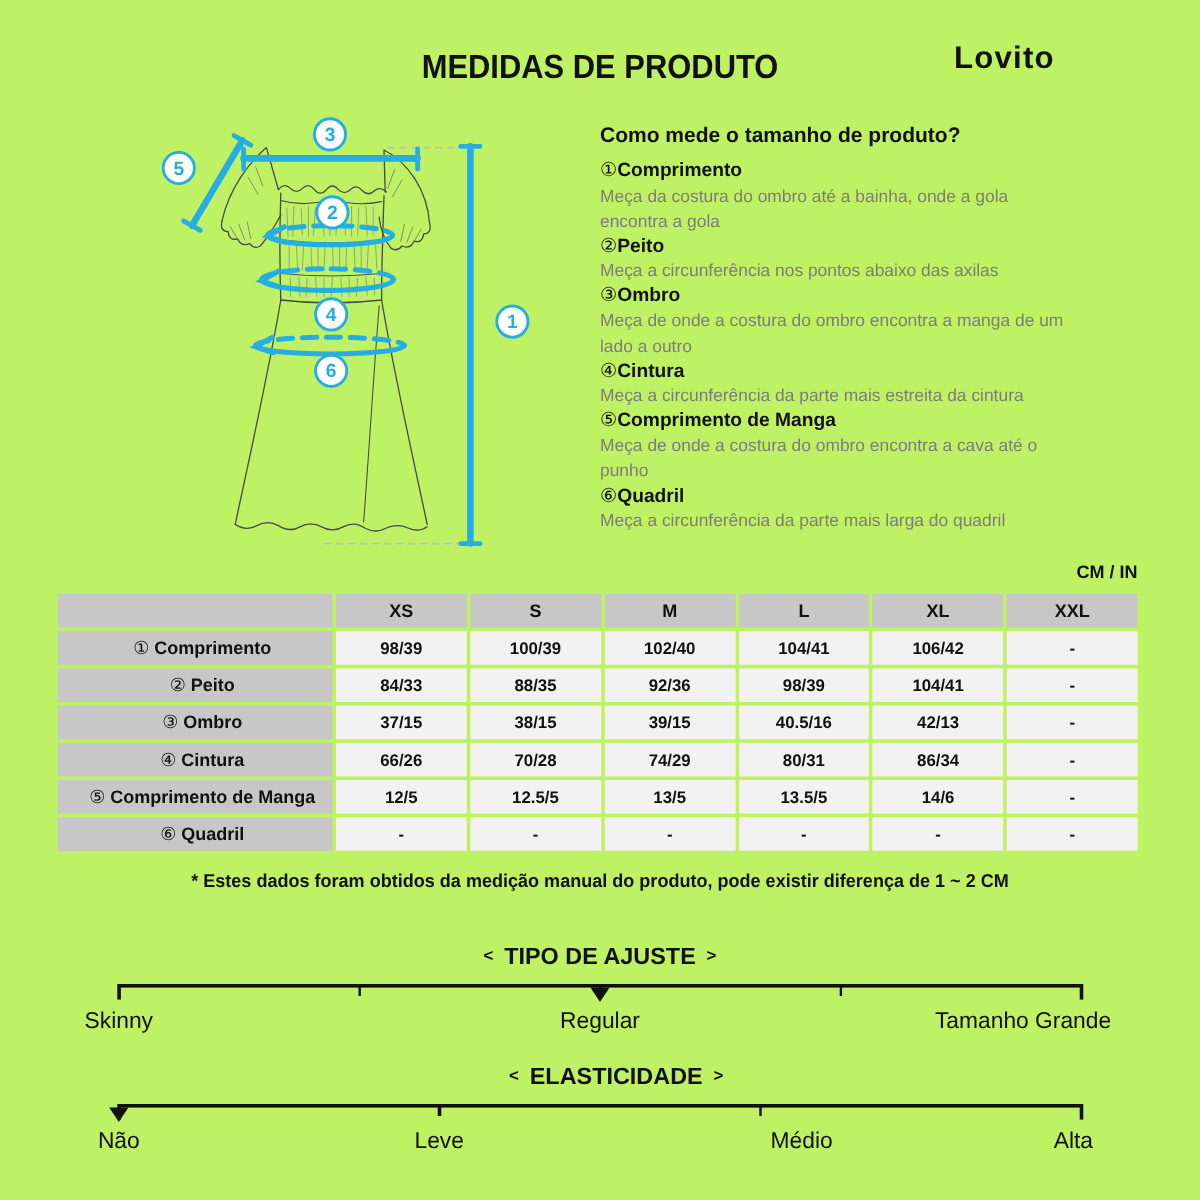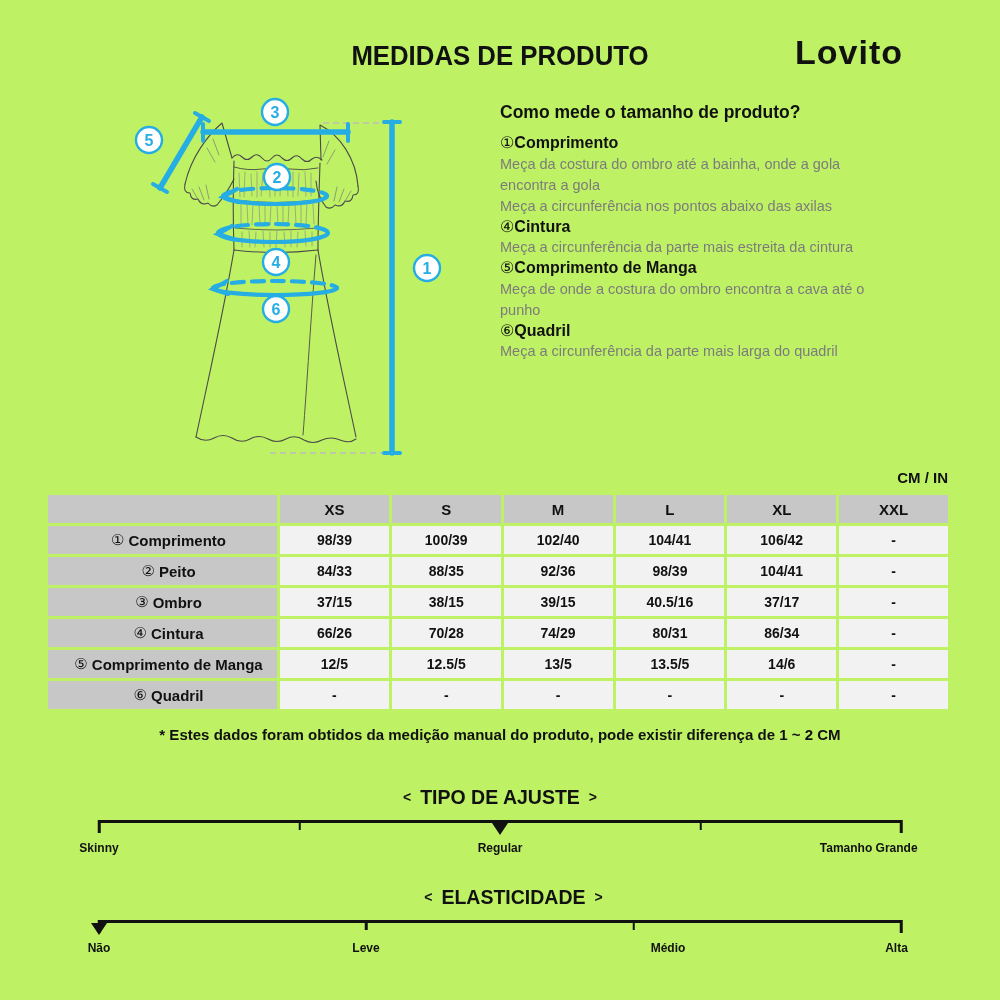--- a/index.html
+++ b/index.html
@@ -1,21 +1,21 @@
 <!DOCTYPE html>
 <html><head>
 <meta charset="utf-8">
 <style>
   html,body{margin:0;padding:0;background:#fff;}
   #stage{position:relative;width:1000px;height:1000px;background:#bef264;overflow:hidden;
          font-family:"Liberation Sans",sans-serif;color:#111;}
   
   .page-title{position:absolute;left:0;right:0;top:40px;text-align:center;
               font-size:28px;font-weight:700;letter-spacing:0px;transform:scaleX(.92);}
-  .brand{position:absolute;left:795px;top:33px;font-size:34px;font-weight:700;letter-spacing:1px;}
+  .brand{position:absolute;left:795px;top:33px;font-size:26px;font-weight:700;letter-spacing:1px;}
   
   .illustration{position:absolute;left:95px;top:85px;}
   
   .guide{position:absolute;left:500px;top:102px;width:395px;}
   .g-head{font-size:17.5px;font-weight:700;margin:0 0 10px 0;}
   .g-label{font-size:16px;font-weight:700;line-height:20.5px;}
   .g-num{font-weight:400;font-size:16px;}
   .g-desc{font-size:14.5px;color:#7c7c7c;line-height:21px;}
   
   .units{position:absolute;left:748px;top:469px;width:200px;text-align:right;
@@ -34,21 +34,21 @@
   
   .scale-title{position:absolute;left:0;right:0;text-align:center;font-size:19.5px;font-weight:700;}
   .scale-title .br{font-size:14px;font-weight:700;vertical-align:2.5px;margin:0 9px;}
   .scale-line{position:absolute;left:99px;width:802px;height:18px;}
   .scale-line .bar{position:absolute;left:0;right:0;top:0;height:3px;background:#111;}
   .scale-line .tick{position:absolute;top:0;width:2.5px;background:#111;transform:translateX(-50%);}
   .tick.end{height:13px;} .tick.mid{height:10px;}
   .scale-line .marker{position:absolute;top:3px;width:0;height:0;transform:translateX(-50%);
        border-left:8px solid transparent;border-right:8px solid transparent;border-top:12px solid #111;}
   .scale-labels{position:absolute;left:0;right:0;height:20px;}
-  .scale-labels span{position:absolute;font-size:12px;font-weight:700;white-space:nowrap;}
+  .scale-labels span{position:absolute;font-size:19px;font-weight:400;white-space:nowrap;}
 </style>
 </head>
 <body>
 
 <div id="stage">
 
   <div class="page-title">MEDIDAS DE PRODUTO</div>
   <div class="brand">Lovito</div>
 
   <svg class="illustration" width="400" height="390" viewBox="0 0 400 390">
@@ -126,21 +126,26 @@
   </svg>
 
   <div class="guide">
     <div class="g-head">Como mede o tamanho de produto?</div>
 
     <div>
       <div class="g-label"><span class="g-num">①</span><span>Comprimento</span></div>
       <div class="g-desc">Meça da costura do ombro até a bainha, onde a gola encontra a gola</div>
     </div>
     <div>
+      <div class="g-label"><span class="g-num">②</span><span>Peito</span></div>
       <div class="g-desc">Meça a circunferência nos pontos abaixo das axilas</div>
+    </div>
+    <div>
+      <div class="g-label"><span class="g-num">③</span><span>Ombro</span></div>
+      <div class="g-desc">Meça de onde a costura do ombro encontra a manga de um lado a outro</div>
     </div>
     <div>
       <div class="g-label"><span class="g-num">④</span><span>Cintura</span></div>
       <div class="g-desc">Meça a circunferência da parte mais estreita da cintura</div>
     </div>
     <div>
       <div class="g-label"><span class="g-num">⑤</span><span>Comprimento de Manga</span></div>
       <div class="g-desc">Meça de onde a costura do ombro encontra a cava até o punho</div>
     </div>
     <div>
@@ -183,21 +188,21 @@
     <div class="td">-</div>
 
     <div class="tl">
         <span class="g-num">③</span>
         <span>Ombro</span>
       </div>
     <div class="td">37/15</div>
     <div class="td">38/15</div>
     <div class="td">39/15</div>
     <div class="td">40.5/16</div>
-    <div class="td">37/17</div>
+    <div class="td">42/13</div>
     <div class="td">-</div>
 
     <div class="tl">
         <span class="g-num">④</span>
         <span>Cintura</span>
       </div>
     <div class="td">66/26</div>
     <div class="td">70/28</div>
     <div class="td">74/29</div>
     <div class="td">80/31</div>

